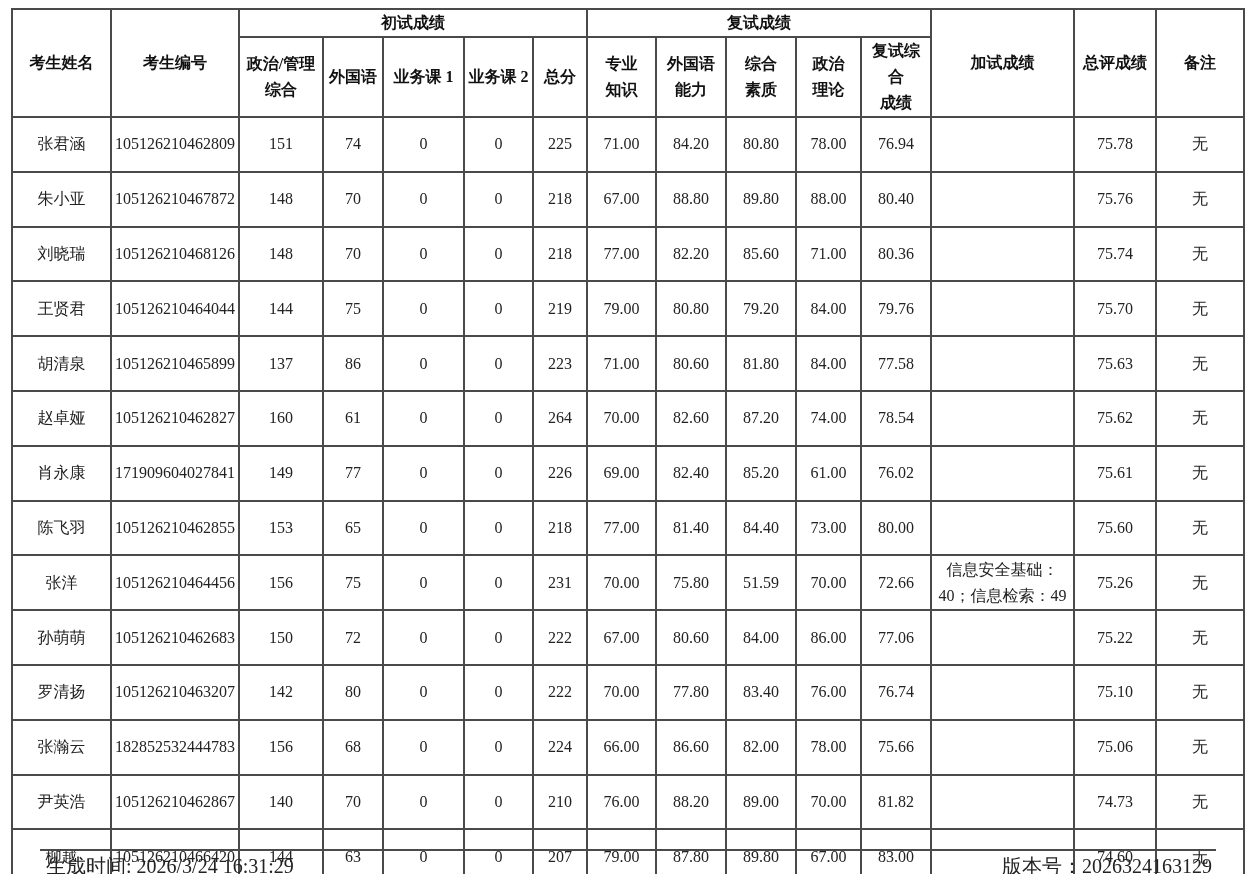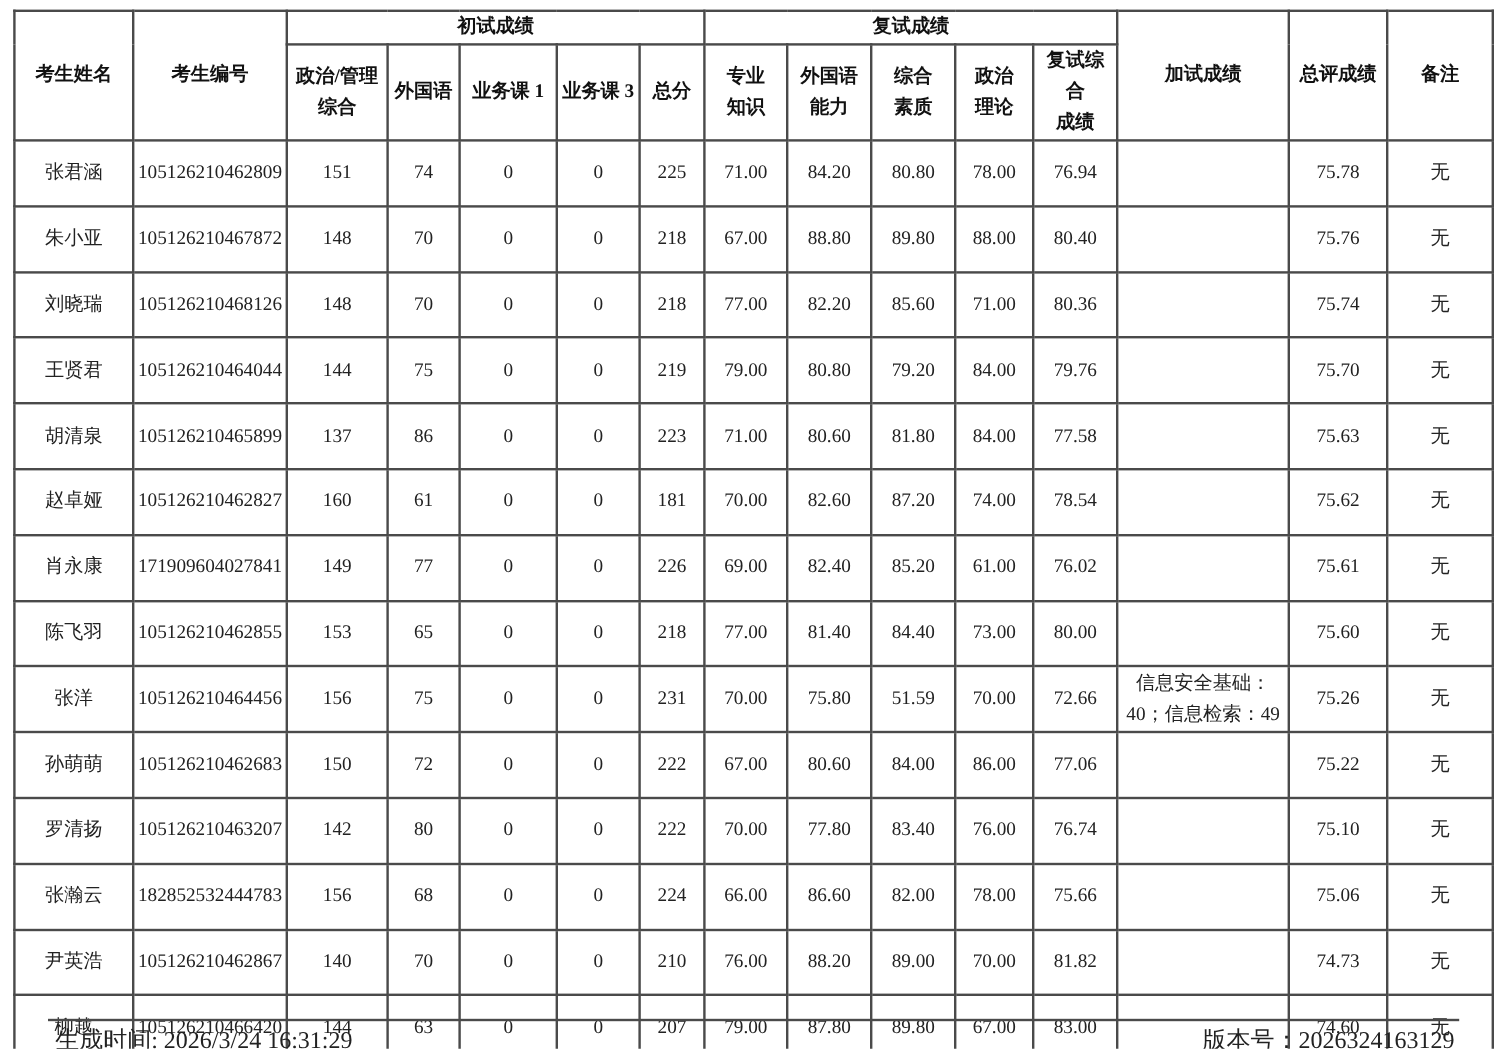--- a/index.html
+++ b/index.html
@@ -73,21 +73,21 @@
       <th colspan="5">复试成绩</th>
       <th rowspan="2">加试成绩</th>
       <th rowspan="2">总评成绩</th>
       <th rowspan="2">备注</th>
     </tr>
     <tr class="header-sub-row">
       <th>政治/管理
 综合</th>
       <th>外国语</th>
       <th>业务课 1</th>
-      <th>业务课 3</th>
+      <th>业务课 2</th>
       <th>总分</th>
       <th>专业
 知识</th>
       <th>外国语
 能力</th>
       <th>综合
 素质</th>
       <th>政治
 理论</th>
       <th>复试综合
@@ -180,21 +180,21 @@
         <td>75.63</td>
         <td>无</td>
       </tr>
       <tr>
         <td>赵卓娅</td>
         <td>105126210462827</td>
         <td>160</td>
         <td>61</td>
         <td>0</td>
         <td>0</td>
-        <td>181</td>
+        <td>264</td>
         <td>70.00</td>
         <td>82.60</td>
         <td>87.20</td>
         <td>74.00</td>
         <td>78.54</td>
         <td></td>
         <td>75.62</td>
         <td>无</td>
       </tr>
       <tr>

